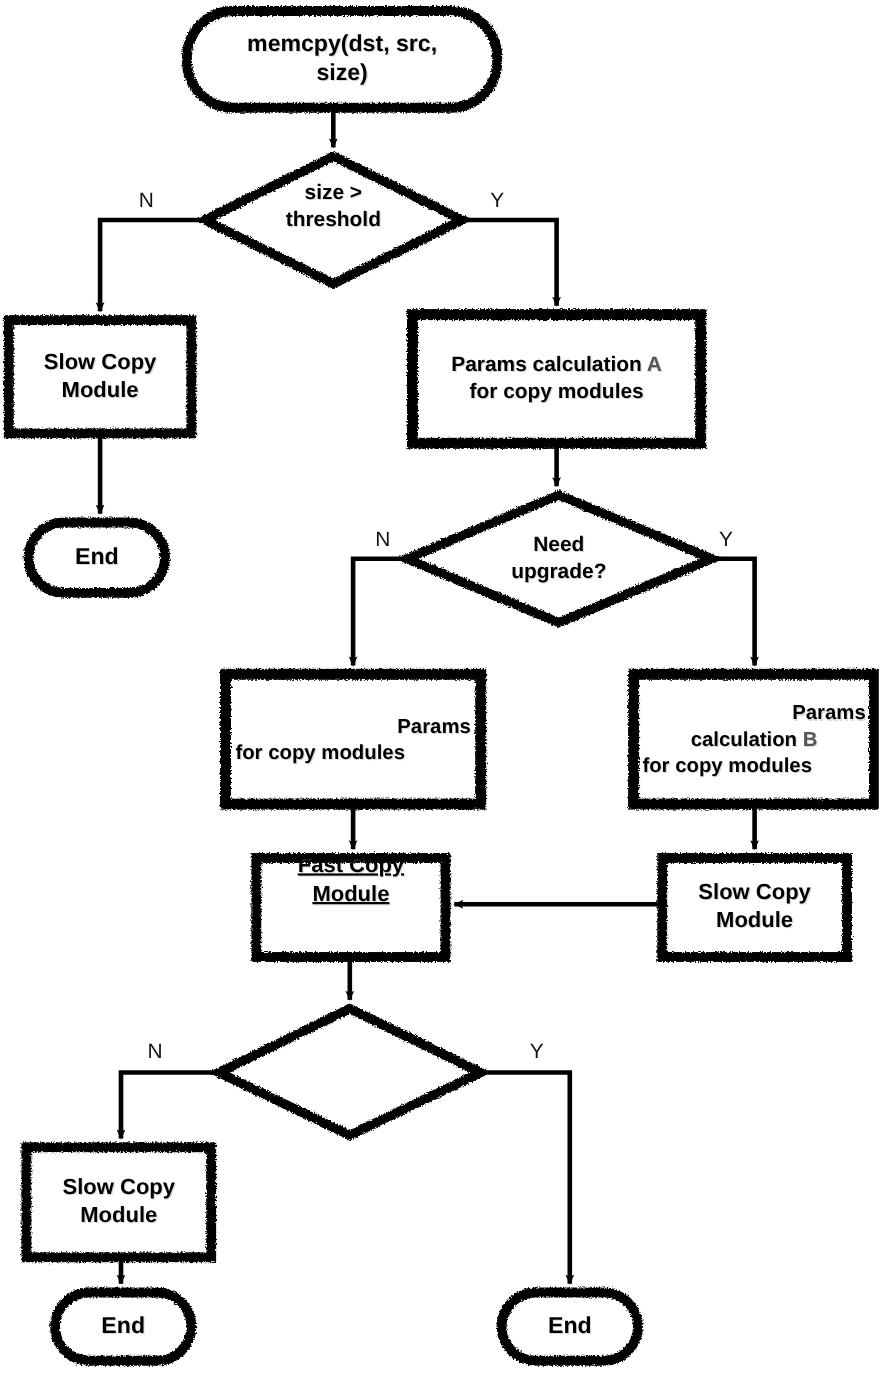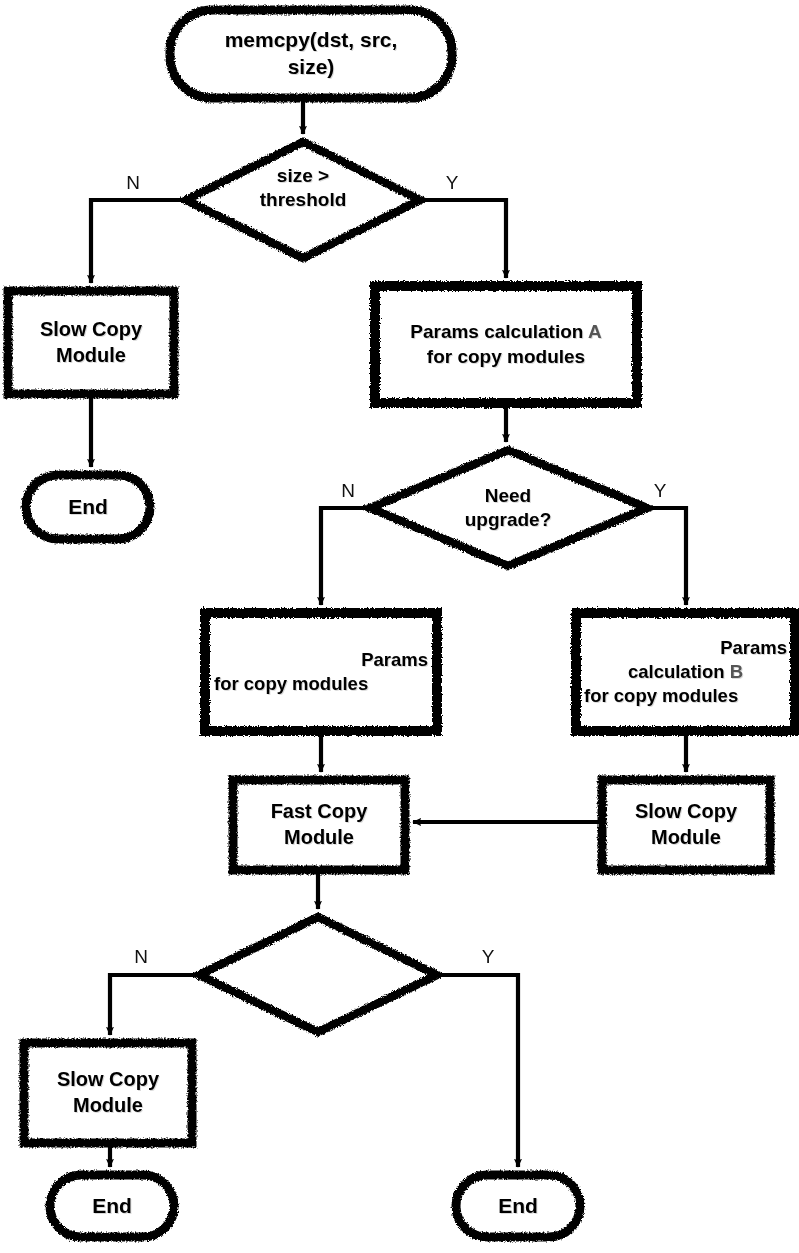--- a/index.html
+++ b/index.html
@@ -202,21 +202,21 @@
   </div>
 
   <div class="node-hit" style="left:576px;top:613px;width:219px;height:118px;"></div>
   <div class="node-label" style="left:584px;top:620px;width:203px;height:104px;font-size:18.5px;flex-direction:column;align-items:stretch;justify-content:center;">
     <span class="lbl-multi line-a">Params</span>
     <span class="lbl-multi line-b"><span>calculation </span><span class="accent">B</span></span>
     <span class="lbl-multi line-c">for copy  modules</span>
   </div>
 
   <div class="node-hit" style="left:233px;top:780px;width:172px;height:90px;"></div>
-  <div class="node-label" style="left:239px;top:784px;width:160px;height:82px;font-size:20px;">Fast Copy
+  <div class="node-label" style="left:239px;top:760px;width:160px;height:82px;font-size:20px;text-decoration:underline;">Fast Copy
 Module</div>
 
   <div class="node-hit" style="left:602px;top:780px;width:168px;height:90px;"></div>
   <div class="node-label" style="left:608px;top:784px;width:156px;height:82px;font-size:20px;">Slow Copy
 Module</div>
 
   <div class="node-hit" style="left:199px;top:917px;width:238px;height:115px;"></div>
 
   <div class="node-hit" style="left:24px;top:1043px;width:168px;height:100px;"></div>
   <div class="node-label" style="left:30px;top:1047px;width:156px;height:92px;font-size:20px;">Slow Copy

